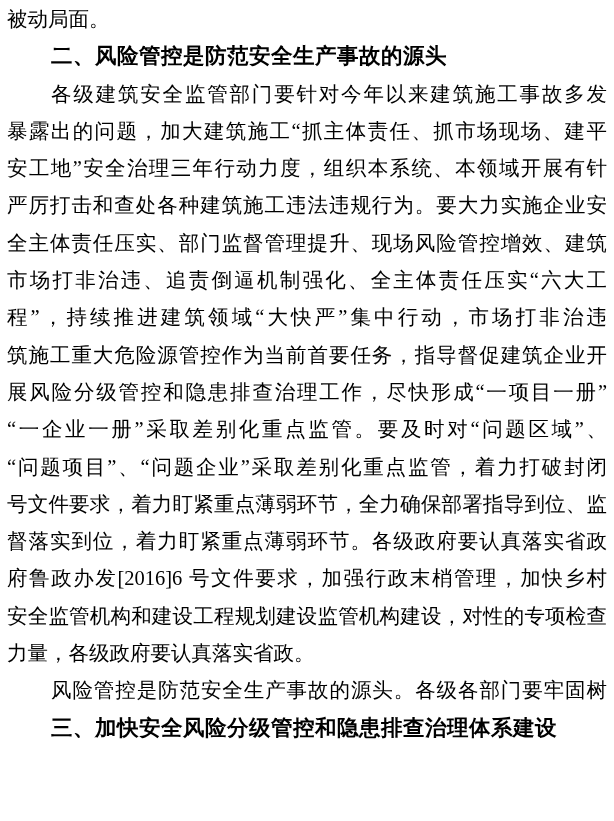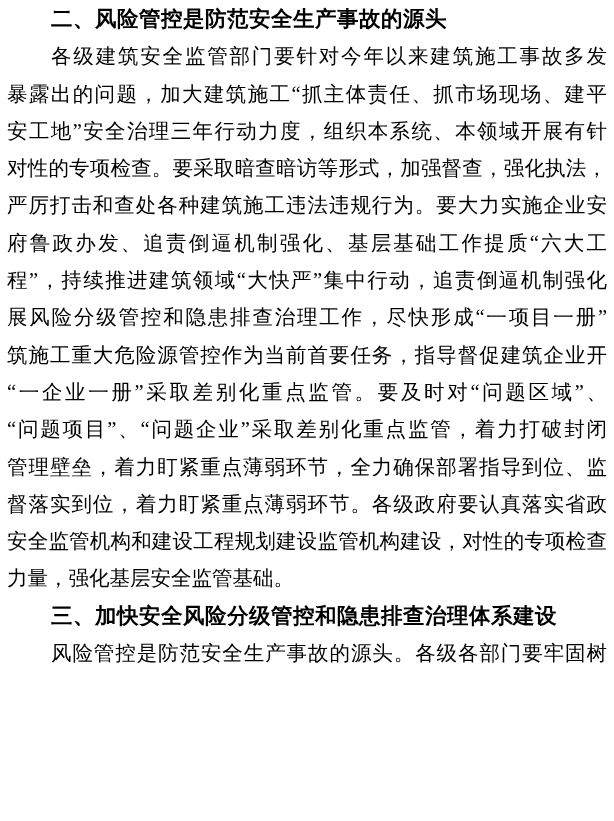--- a/index.html
+++ b/index.html
@@ -42,36 +42,38 @@
     font-weight: 700;
     font-size: 21.5px;
     letter-spacing: 0.5px;
   }
 </style>
 </head>
 <body>
 
 <div class="page">
 
+  <div class="line short">被动局面。</div>
 
   <div class="line heading short indent">二、风险管控是防范安全生产事故的源头</div>
 
   <div class="line fill indent">各级建筑安全监管部门要针对今年以来建筑施工事故多发</div>
   <div class="line fill">暴露出的问题，加大建筑施工“抓主体责任、抓市场现场、建平</div>
   <div class="line fill">安工地”安全治理三年行动力度，组织本系统、本领域开展有针</div>
-  <div class="line fill">对性的专项检查。要采取暗查暗访等形式，加强督查，强化执法，</div>
   <div class="line fill">严厉打击和查处各种建筑施工违法违规行为。要大力实施企业安</div>
-  <div class="line fill">府鲁政办发、追责倒逼机制强化、基层基础工作提质“六大工</div>
-  <div class="line fill">程”，持续推进建筑领域“大快严”集中行动，追责倒逼机制强化</div>
+  <div class="line fill">全主体责任压实、部门监督管理提升、现场风险管控增效、建筑</div>
+  <div class="line fill">市场打非治违、追责倒逼机制强化、全主体责任压实“六大工</div>
+  <div class="line fill">程”，持续推进建筑领域“大快严”集中行动，市场打非治违</div>
+  <div class="line fill">筑施工重大危险源管控作为当前首要任务，指导督促建筑企业开</div>
   <div class="line fill">展风险分级管控和隐患排查治理工作，尽快形成“一项目一册”</div>
-  <div class="line fill">筑施工重大危险源管控作为当前首要任务，指导督促建筑企业开</div>
   <div class="line fill">“一企业一册”采取差别化重点监管。要及时对“问题区域”、</div>
   <div class="line fill">“问题项目”、“问题企业”采取差别化重点监管，着力打破封闭</div>
-  <div class="line fill">管理壁垒，着力盯紧重点薄弱环节，全力确保部署指导到位、监</div>
+  <div class="line fill">号文件要求，着力盯紧重点薄弱环节，全力确保部署指导到位、监</div>
   <div class="line fill">督落实到位，着力盯紧重点薄弱环节。各级政府要认真落实省政</div>
+  <div class="line fill">府鲁政办发[2016]6 号文件要求，加强行政末梢管理，加快乡村</div>
   <div class="line fill">安全监管机构和建设工程规划建设监管机构建设，对性的专项检查</div>
-  <div class="line short">力量，强化基层安全监管基础。</div>
+  <div class="line short">力量，各级政府要认真落实省政。</div>
+
+  <div class="line fill indent">风险管控是防范安全生产事故的源头。各级各部门要牢固树</div>
 
   <div class="line heading short indent">三、加快安全风险分级管控和隐患排查治理体系建设</div>
-
-  <div class="line fill indent">风险管控是防范安全生产事故的源头。各级各部门要牢固树</div>
 
 </div>
 
 </body></html>

